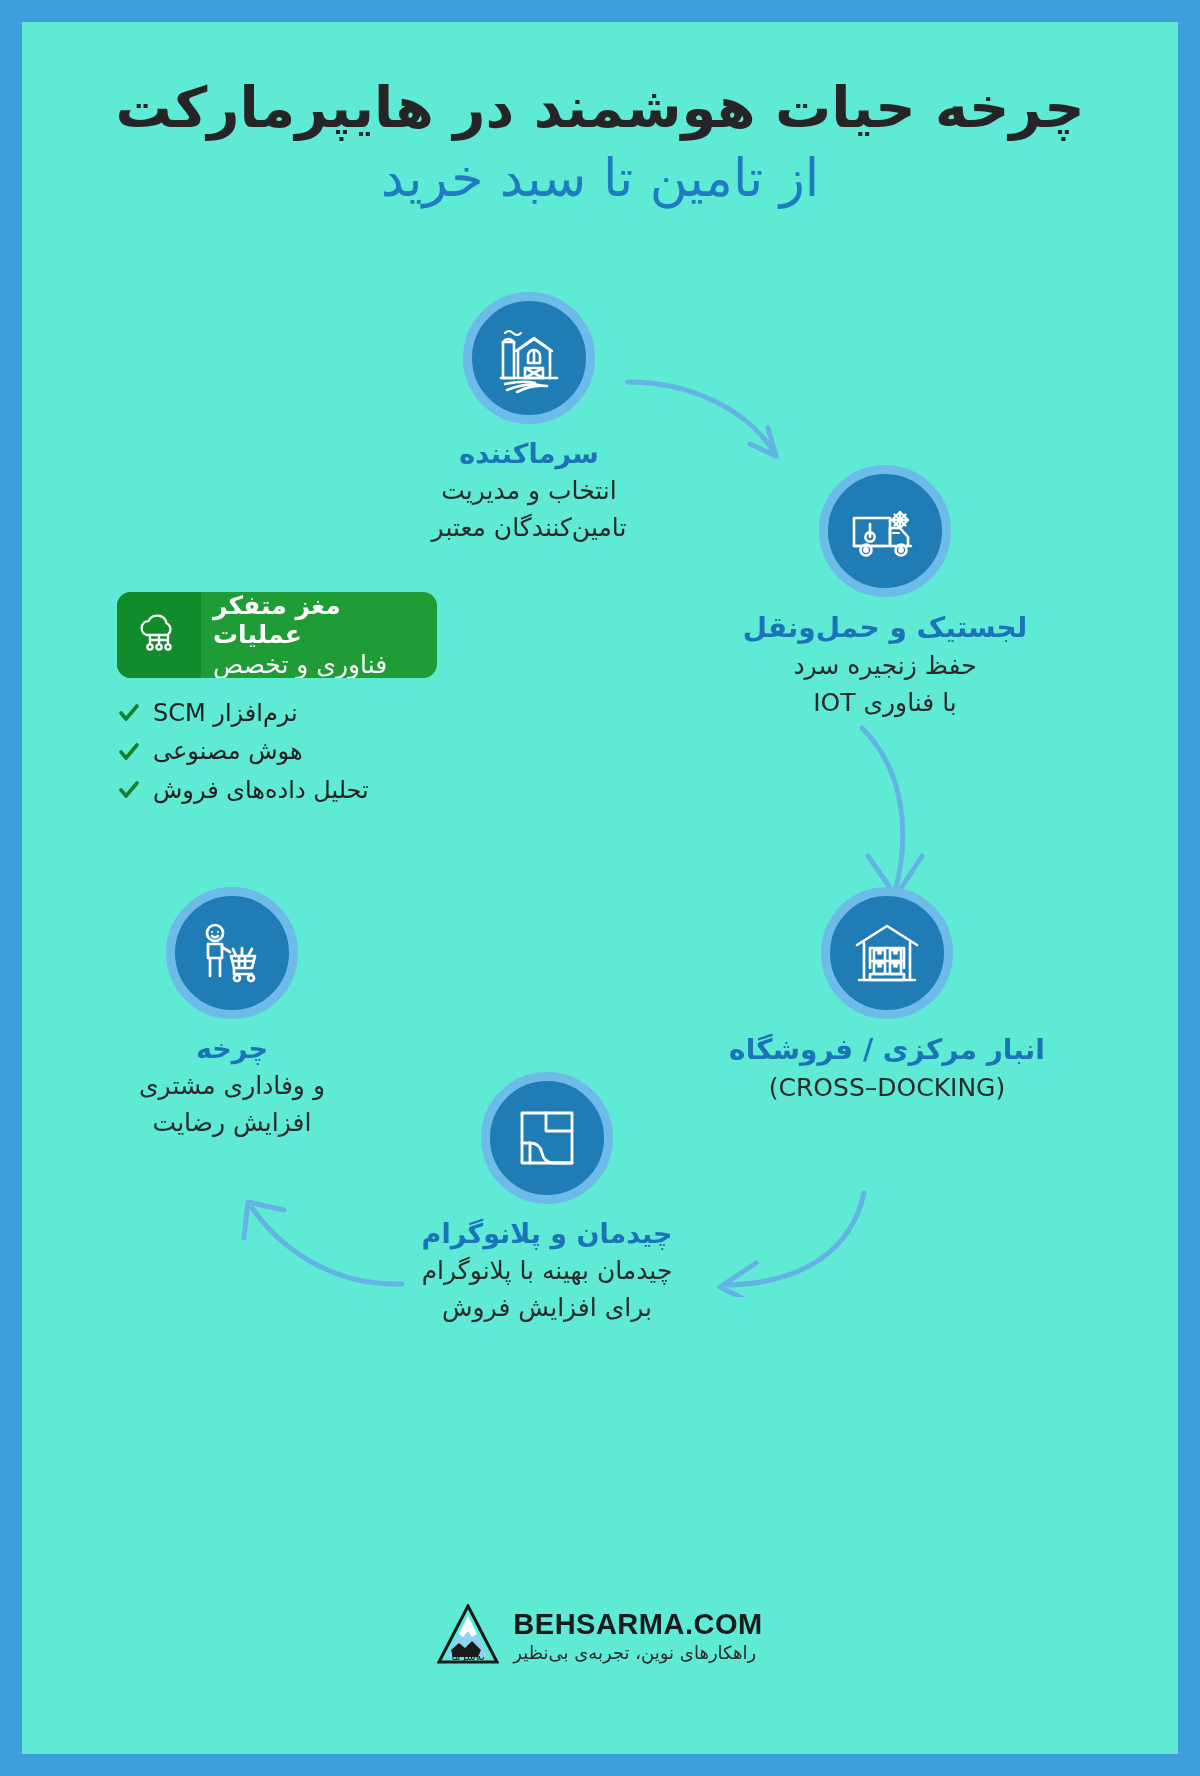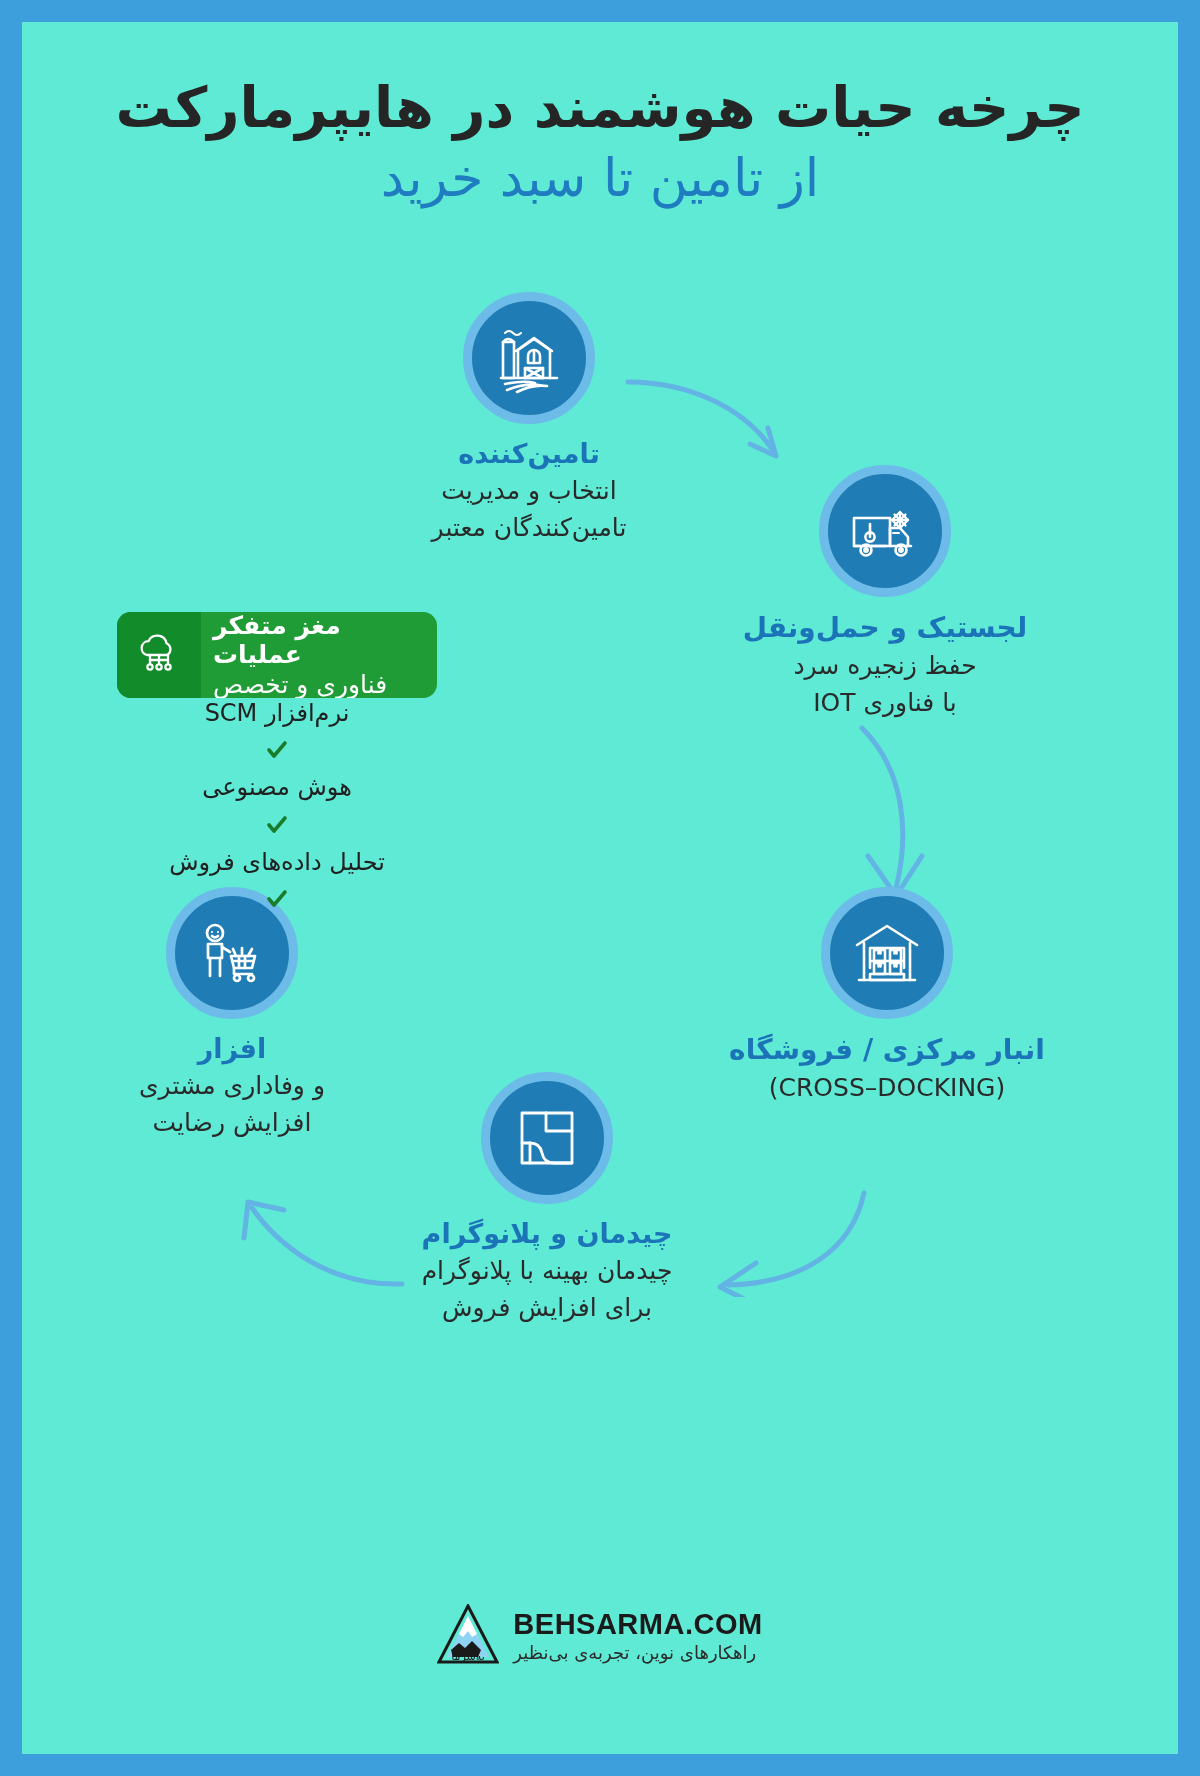--- a/index.html
+++ b/index.html
@@ -63,21 +63,21 @@
 
   #node-logistics .node-title,#node-warehouse .node-title{font-size:28px;}
 
   
   .arrow{position:absolute;pointer-events:none;}
   .arrow path{fill:none;stroke:#63b4e4;stroke-width:5;
     stroke-linecap:round;stroke-linejoin:round;}
 
   
   .green-box{
-    position:absolute;left:95px;top:590px;
+    position:absolute;left:95px;top:570px;
     width:320px;height:86px;
     background:#1f9c35;
     border-radius:14px;
     display:flex;flex-direction:row-reverse;align-items:center;
     direction:rtl;
     overflow:hidden;
   }
   .green-icon{
     width:84px;height:86px;
     background:#128b2b;
@@ -88,21 +88,21 @@
     flex:1;text-align:left;padding:0 16px 0 12px;color:#ffffff;
   }
   .green-t1{font-size:25px;font-weight:bold;line-height:1.18;}
   .green-t2{font-size:25px;line-height:1.18;}
 
   .check-list{
     position:absolute;left:95px;top:678px;width:320px;
     direction:rtl;text-align:left;
   }
   .check-item{
-    display:flex;flex-direction:column;align-items:center;
+    display:flex;flex-direction:row;align-items:center;
     justify-content:flex-end;gap:12px;
     font-size:24px;color:#202020;line-height:1.1;
     margin-bottom:12px;
   }
   .check-item .lbl{white-space:nowrap;}
   .tick{flex:0 0 auto;display:block;}
 
   
   .footer{
     position:absolute;left:0;bottom:88px;width:100%;
@@ -156,21 +156,21 @@
         <path d="M27 58 V30 l16 -11 l16 11 v28"></path>
         <path d="M25 31 l18 -13 l18 13"></path>
         <path d="M37 36 a6 6 0 0 1 12 0 v7 h-12 z"></path>
         <path d="M43 30 v13"></path>
         <path d="M34 48 h18 v10 h-18 z"></path>
         <path d="M34 48 l18 10 M52 48 l-18 10"></path>
         <path d="M10 58 h56"></path>
         <path d="M14 64 q18 -4 30 -1 M16 70 q20 -8 36 -4 M26 72 q16 -8 30 -6"></path>
       </svg>
     </div>
-    <div class="node-title">تامین‌کننده</div>
+    <div class="node-title">سرما‌کننده</div>
     <div class="node-desc">انتخاب و مدیریت</div>
     <div class="node-desc">تامین‌کنندگان معتبر</div>
   </div>
 
   <div class="node" id="node-logistics">
     <div class="circle">
       <svg width="78" height="78" viewBox="0 0 78 78" fill="none" stroke="#ffffff" stroke-width="2.6" stroke-linecap="round" stroke-linejoin="round">
         <path d="M8 26 h36 v28 h-36 z"></path>
         <path d="M44 36 h10 l8 9 v9 h-18 z"></path>
         <circle cx="20" cy="58" r="5.5"></circle>
@@ -240,21 +240,21 @@
         <path d="M15 42 v18 M25 42 v18"></path>
         <path d="M27 31 l8 5"></path>
         <path d="M36 40 h24 l-3 12 h-18 z"></path>
         <path d="M41 40 l-3 -7 M53 40 l4 -7 M47 40 v-8"></path>
         <path d="M38 45 h20 M44 40 v12 M50 40 v12"></path>
         <path d="M39 52 v6 h18"></path>
         <circle cx="42" cy="62" r="3"></circle>
           <circle cx="56" cy="62" r="3"></circle>
       </svg>
     </div>
-    <div class="node-title">افزار</div>
+    <div class="node-title">چرخه</div>
     <div class="node-desc">و وفاداری مشتری</div>
     <div class="node-desc">افزایش رضایت</div>
   </div>
 
   <div class="green-box">
     <div class="green-icon">
       <svg width="50" height="50" viewBox="0 0 50 50" fill="none" stroke="#ffffff" stroke-width="2.3" stroke-linecap="round" stroke-linejoin="round">
         <path d="M13 25 a7 7 0 0 1 1.5 -13.8 a9.5 9.5 0 0 1 18 2 a6.6 6.6 0 0 1 0.5 11.8 z"></path>
         <path d="M16 25 v5 M25 25 v8 M34 25 v5"></path>
         <path d="M16 30 h18 M34 30 v3"></path>

